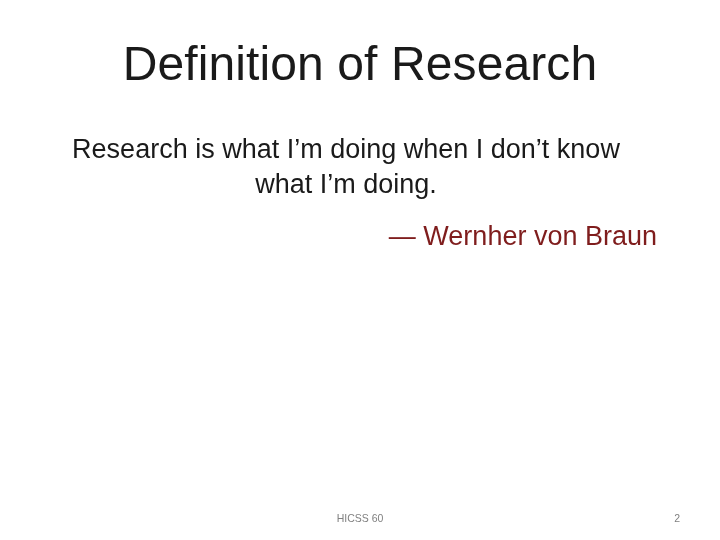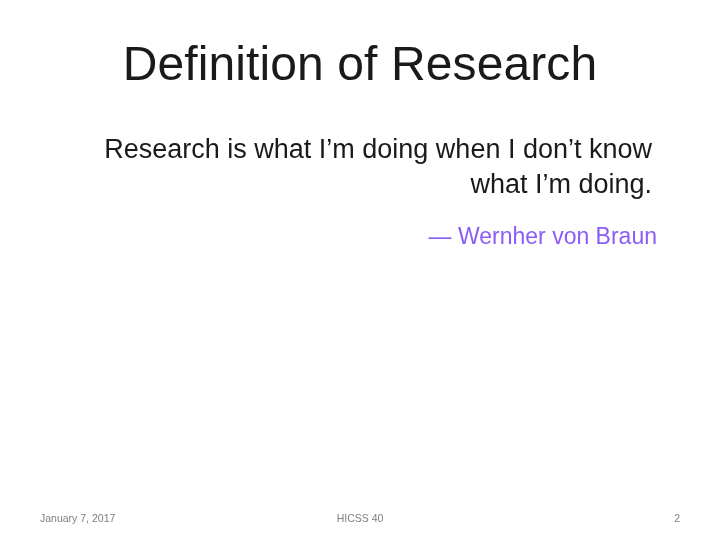--- a/index.html
+++ b/index.html
@@ -43,28 +43,28 @@
   #body-block {
     position: absolute;
     left: 40px;
     top: 132px;
     width: 620px;
   }
   #quote-text {
     font-size: 27px;
     line-height: 35px;
     color: #1a1a1a;
-    text-align: right;
+    text-align: center;
     max-width: 612px;
   }
   #attribution-line {
     margin-top: 17px;
-    font-size: 23px;
+    font-size: 27px;
     line-height: 35px;
-    color: #8b5cf6;
+    color: #7f1d1d;
     text-align: right;
     padding-right: 3px;
   }
 
   
   #footer {
     position: absolute;
     left: 0;
     top: 505px;
     width: 720px;
@@ -100,18 +100,17 @@
   <div id="title-block">
     <div id="slide-title">Definition of Research</div>
   </div>
 
   <div id="body-block">
     <div id="quote-text">Research is what I’m doing when I don’t know what I’m doing.</div>
     <div id="attribution-line">— Wernher von Braun</div>
   </div>
 
   <div id="footer">
-    <div class="footer-item" id="footer-date">January 7, 2017</div>
-    <div class="footer-item" id="footer-center">HICSS 40</div>
+    <div class="footer-item" id="footer-center">HICSS 60</div>
     <div class="footer-item" id="footer-page">2</div>
   </div>
 
 </div>
 
 </body></html>

